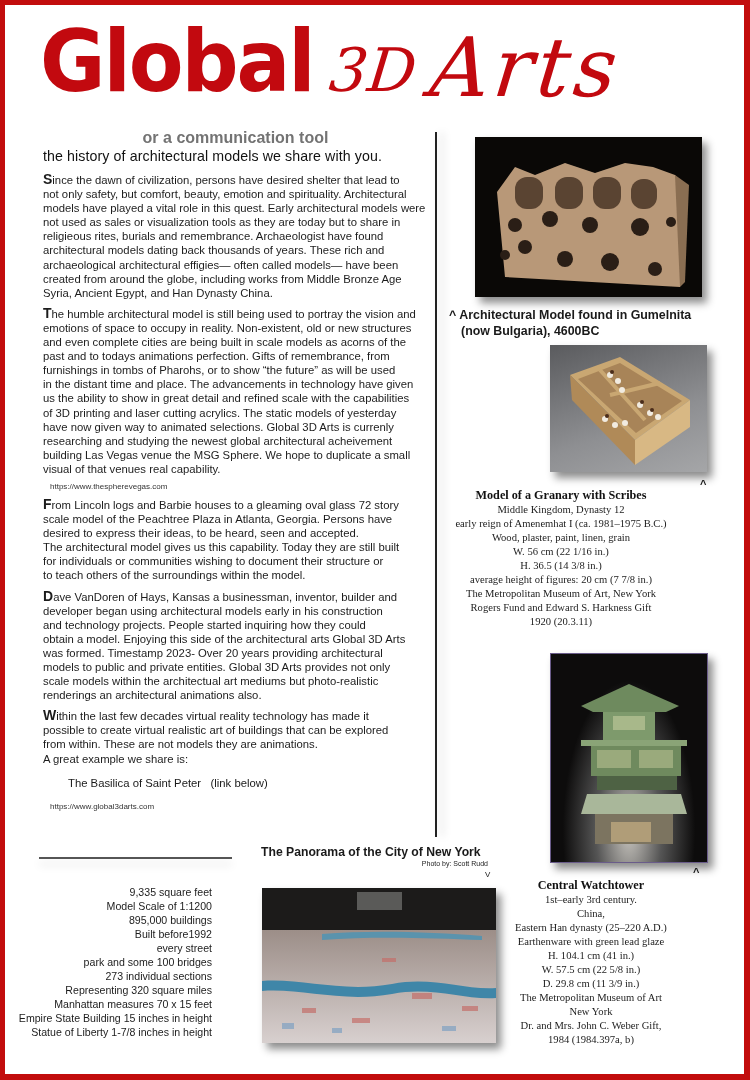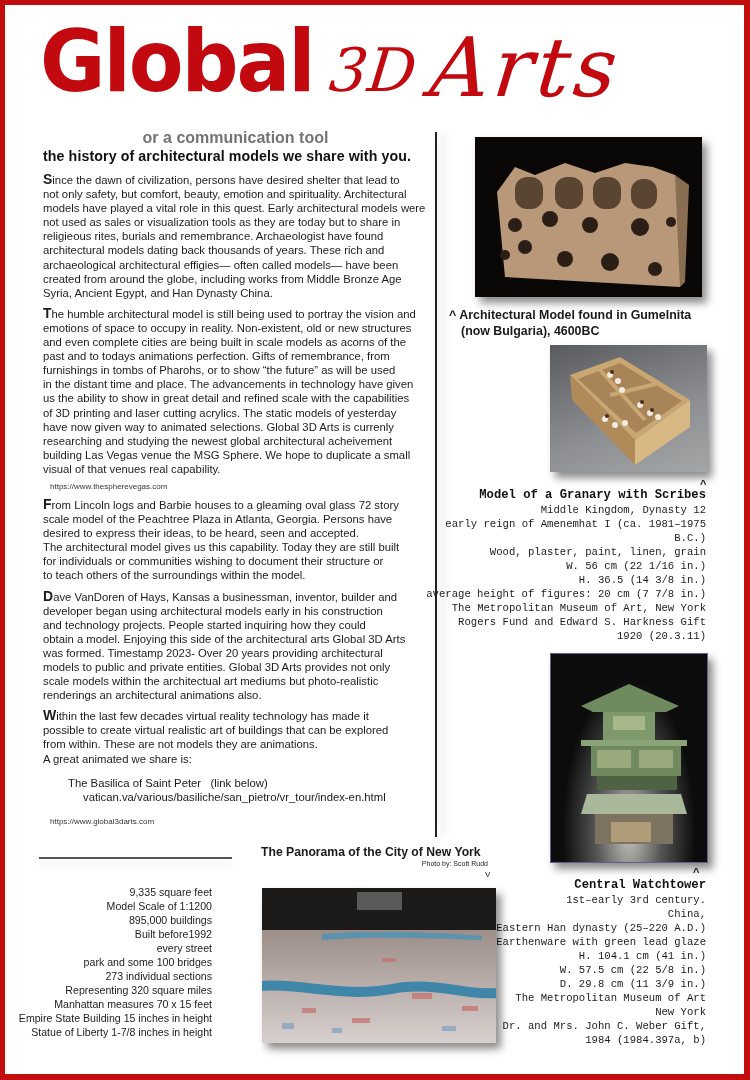--- a/index.html
+++ b/index.html
@@ -7,40 +7,40 @@
   .frame{position:absolute;left:0;top:0;width:750px;height:1080px;box-sizing:border-box;border-top:5px solid #c20d0d;border-left:5px solid #c20d0d;border-right:6px solid #c20d0d;border-bottom:6px solid #c20d0d;}
   .logo{position:absolute;left:40px;top:18px;height:100px;white-space:nowrap;color:#c2090f;}
   .logo .g{font-family:"DejaVu Sans",sans-serif;font-weight:bold;font-size:76px;letter-spacing:-2px;display:inline-block;transform:scaleX(1.05) scaleY(1.12);transform-origin:left bottom;vertical-align:bottom;line-height:100px;}
   .logo .d{font-family:"DejaVu Serif",serif;font-style:italic;font-size:60px;margin-left:30px;vertical-align:bottom;line-height:95px;display:inline-block;transform:skewX(-6deg);}
   .logo .a{font-family:"DejaVu Serif",serif;font-style:italic;font-size:82px;margin-left:14px;vertical-align:bottom;line-height:100px;display:inline-block;transform:skewX(-6deg);letter-spacing:4px;}
 
   .left{position:absolute;left:43px;top:128px;width:385px;}
   .h1{font-family:"Liberation Sans",sans-serif;font-weight:bold;font-size:18.5px;line-height:22px;color:#111;}
   .h2{font-family:"Liberation Sans",sans-serif;font-weight:bold;font-size:16px;line-height:19px;color:#737373;text-align:center;}
   .h3{font-family:"Liberation Sans",sans-serif;font-weight:bold;font-size:13px;line-height:17px;color:#111;}
-  .h4{font-family:"Liberation Sans",sans-serif;font-weight:bold;font-size:14.2px;line-height:19px;color:#111;letter-spacing:0.1px;}
+  .h4{font-family:"Liberation Sans",sans-serif;font-weight:normal;font-size:14.2px;line-height:19px;color:#111;letter-spacing:0.1px;}
   .p{font-family:"Liberation Sans",sans-serif;font-size:11.3px;line-height:14.1px;color:#1c1c1c;margin-top:6px;white-space:pre-line;}
   .p .cap{font-weight:bold;font-size:14px;}
   .url{font-family:"Liberation Sans",sans-serif;font-size:8px;color:#333;margin-left:7px;margin-top:6px;}
   .indent1{margin-left:25px;font-family:"Liberation Sans",sans-serif;font-size:11.3px;line-height:14.5px;margin-top:10px;}
   .indent2{margin-left:40px;font-family:"Liberation Sans",sans-serif;font-size:11.3px;line-height:14.5px;}
 
   .vline{position:absolute;left:435px;top:132px;width:2px;height:705px;background:#222;box-shadow:6px 0 8px rgba(0,0,0,0.18);}
   .hline{position:absolute;left:39px;top:857px;width:193px;height:2px;background:#555;box-shadow:0 6px 8px rgba(0,0,0,0.15);}
 
   .photo{position:absolute;box-shadow:5px 6px 8px rgba(0,0,0,0.45);}
   .ph1{left:475px;top:137px;width:227px;height:160px;background:#0a0806;overflow:hidden;}
   .ph2{left:550px;top:345px;width:157px;height:127px;background:linear-gradient(160deg,#5a5b5e 0%,#8e8f92 60%,#a5a6a8 100%);overflow:hidden;}
   .ph3{left:550px;top:653px;width:156px;height:208px;background:radial-gradient(ellipse at 50% 85%,#c9c6c0 0%,#555 30%,#0d0c0c 60%);border:1px solid #6a5c8a;overflow:hidden;}
   .ph4{left:262px;top:888px;width:234px;height:155px;background:#222;overflow:hidden;}
 
   .cap1{position:absolute;left:449px;top:307px;width:290px;font-family:"Liberation Sans",sans-serif;font-weight:bold;font-size:12.4px;line-height:16px;}
   .cap1 .l2{padding-left:12px;display:block;}
   .caret{position:absolute;font-family:"Liberation Sans",sans-serif;font-weight:bold;font-size:11px;}
-  .info{position:absolute;text-align:right;font-family:Liberation Mono, monospace;font-size:10.6px;line-height:14px;color:#1c1c1c;}
+  .info{position:absolute;text-align:center;font-family:Liberation Serif, serif;font-size:10.6px;line-height:14px;color:#1c1c1c;}
   .info .t{font-weight:bold;font-size:12.2px;line-height:15px;display:block;color:#111;}
   .info2{right:44px;top:488px;width:290px;}
   .info3{right:44px;top:878px;width:230px;}
   .nyc-title{position:absolute;left:261px;top:845px;font-family:"Liberation Sans",sans-serif;font-weight:bold;font-size:12.2px;}
   .nyc-credit{position:absolute;right:262px;top:860px;font-family:"Liberation Sans",sans-serif;font-size:7px;color:#222;}
   .nyc-v{position:absolute;left:485px;top:870px;font-family:"Liberation Sans",sans-serif;font-size:8px;}
   .facts{position:absolute;right:538px;top:885px;width:240px;text-align:right;font-family:"Liberation Sans",sans-serif;font-size:10.6px;line-height:14px;color:#1c1c1c;}
   .facts div{white-space:nowrap;}
 </style>
 </head>
@@ -92,24 +92,23 @@
 and technology projects. People started inquiring how they could
 obtain a model.  Enjoying this side of the architectural arts Global 3D Arts
 was formed.  Timestamp 2023- Over 20 years providing architectural
 models to public and private entities.  Global 3D Arts provides not only
 scale models within the architectual art mediums but photo-realistic
 renderings an architectural animations also.</span></div>
 
   <div class="p"><span class="cap">W</span><span>ithin the last few decades virtual reality technology has made it
 possible to create virtual realistic art of buildings that can be explored
 from within.  These are not models they are animations.
-A great animated we share is:</span></div>
+A great example we share is:</span></div>
 
   <div class="indent1" style="white-space:pre;">The Basilica of Saint Peter   (link below)</div>
-  <div class="indent2">vatican.va/various/basiliche/san_pietro/vr_tour/index-en.html</div>
   <div class="url" style="margin-top:12px;">https://www.global3darts.com</div>
 </div>
 
 <div class="vline"></div>
 <div class="hline"></div>
 
 <div class="photo ph1">
   <svg width="227" height="160" viewBox="0 0 227 160">
     <polygon points="22,55 40,30 60,38 90,26 120,36 150,26 178,30 200,38 212,55 205,150 30,140" fill="#b89878"></polygon>
     <polygon points="200,38 214,48 210,145 205,150" fill="#8a6e52"></polygon>

